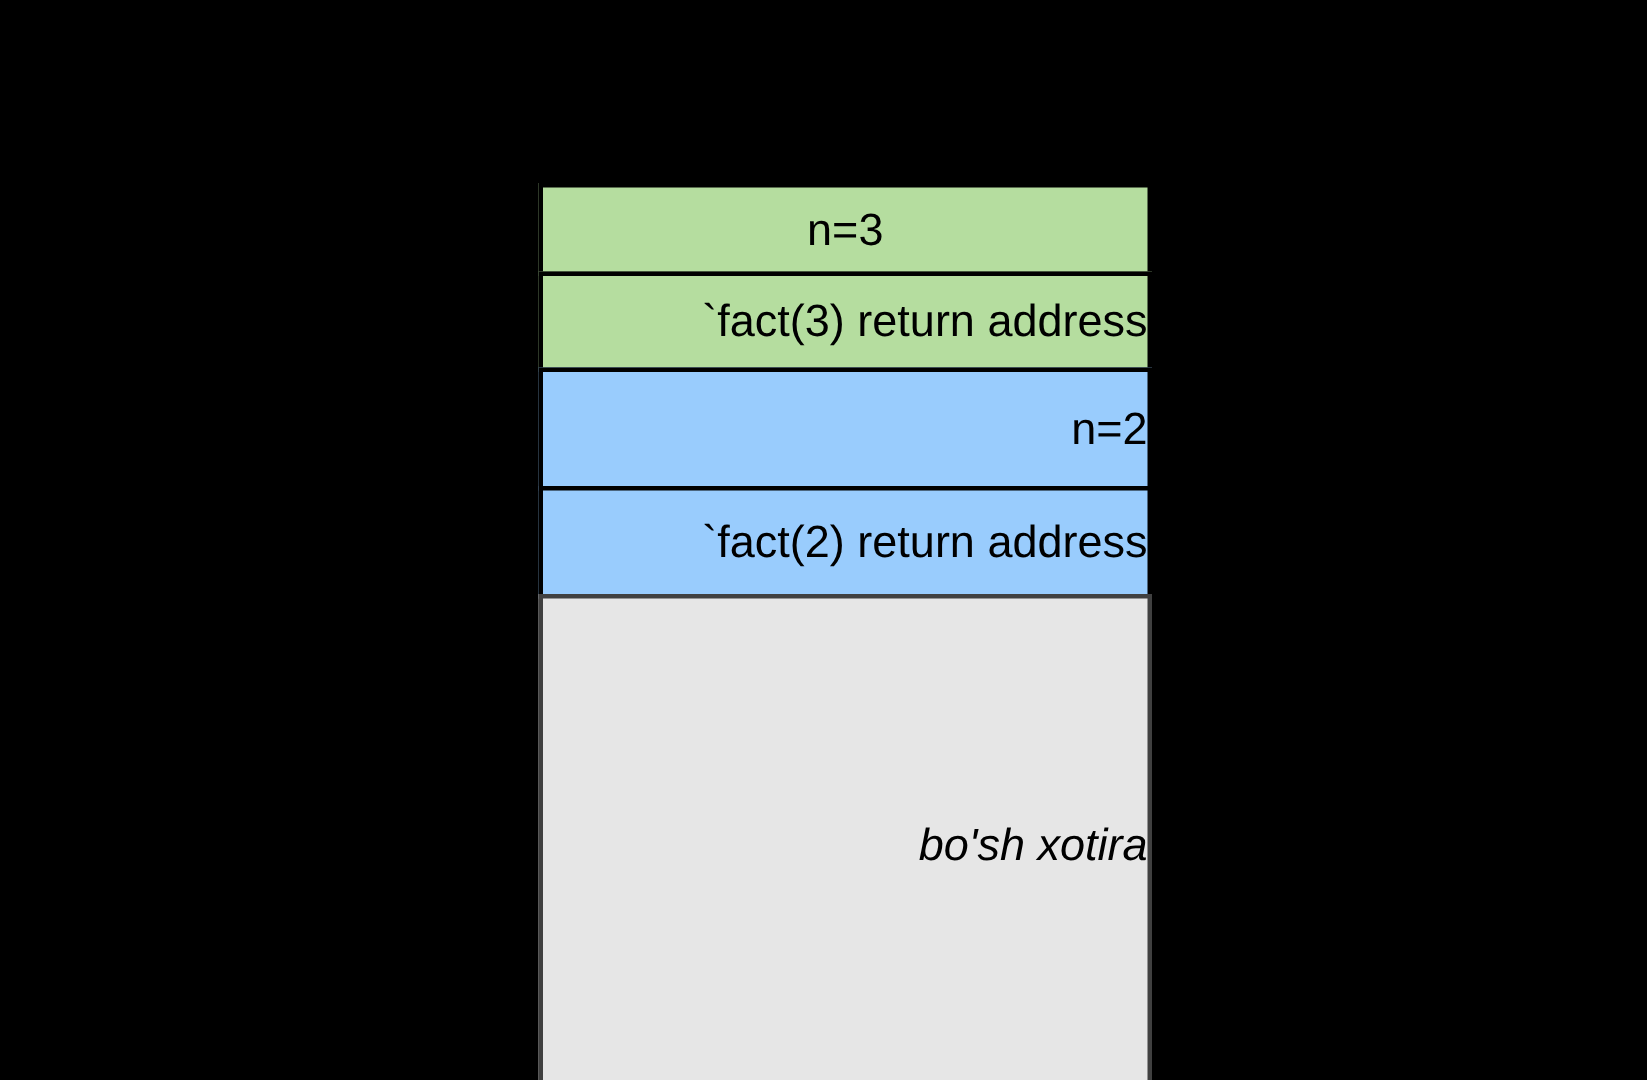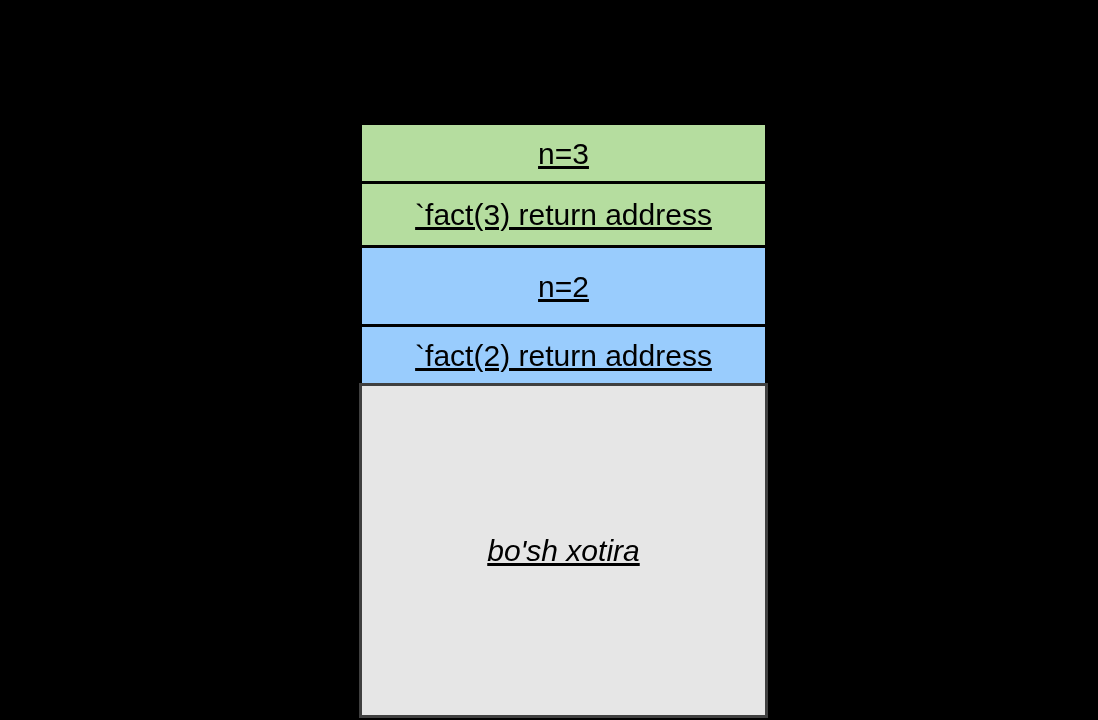--- a/index.html
+++ b/index.html
@@ -37,21 +37,20 @@
     display: flex;
     align-items: center;
     justify-content: center;
     text-align: center;
     color: #000000;
     font-family: "Liberation Sans", sans-serif;
     font-size: 30px;
     line-height: 1.1;
     letter-spacing: 0px;
     white-space: nowrap;
-    text-decoration: underline;
   }
 
   .frame-green {
     background: #b5dd9f;
     border: 3px solid #000000;
   }
 
   .frame-blue {
     background: #99ccfd;
     border: 3px solid #000000;
@@ -61,25 +60,25 @@
     background: #e6e6e6;
     border: 3px solid #404040;
     font-style: italic;
     font-weight: normal;
   }
 
   
   .h-n3      { height: 62px; }
   .h-ret3    { height: 67px; }
   .h-n2      { height: 82px; }
-  .h-ret2    { height: 62px; }
+  .h-ret2    { height: 75px; }
   .h-empty   { height: 335px; }
 
   
-  .frame + .frame { margin-top: -3px; }
+  .frame + .frame { margin-top: -3px; justify-content: flex-end; }
 </style>
 </head>
 <body>
 
 <div id="canvas">
 
   <div class="stack">
 
     <div class="frame frame-green h-n3">
       <span>n=3</span>

